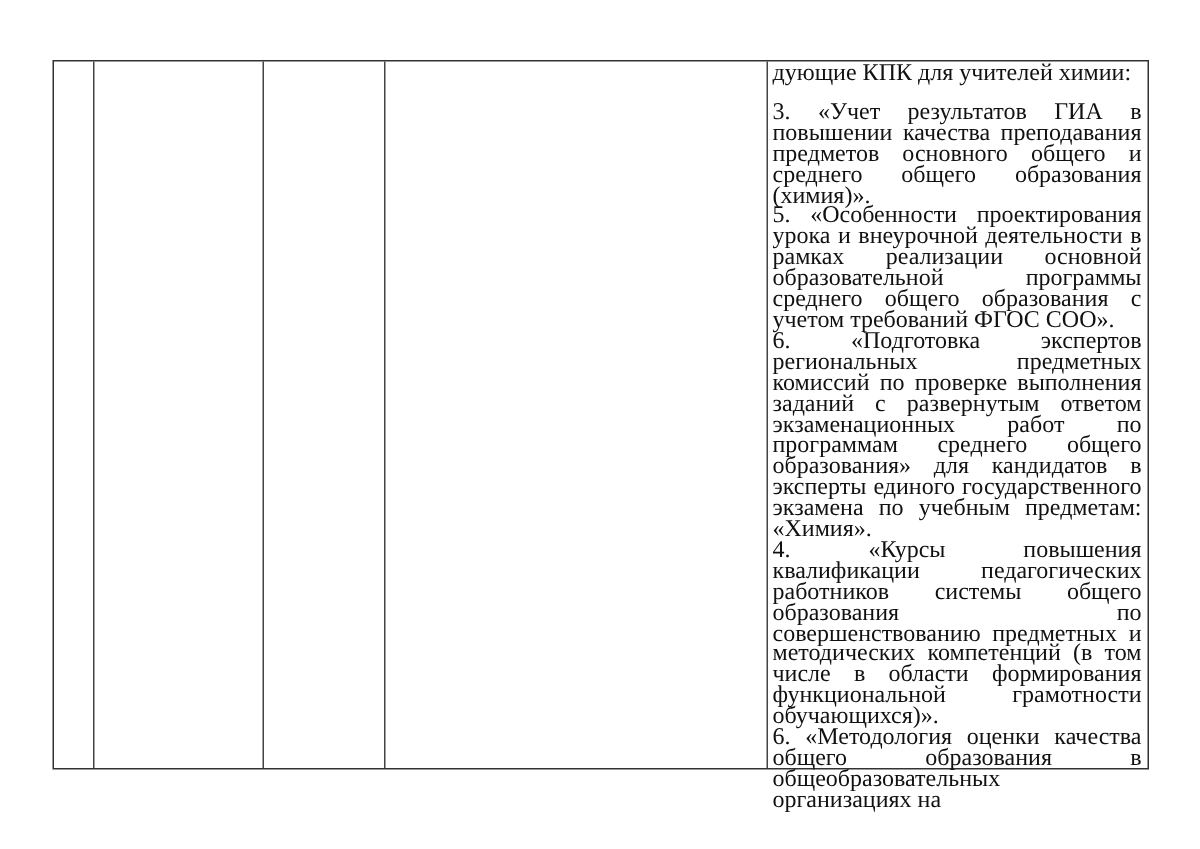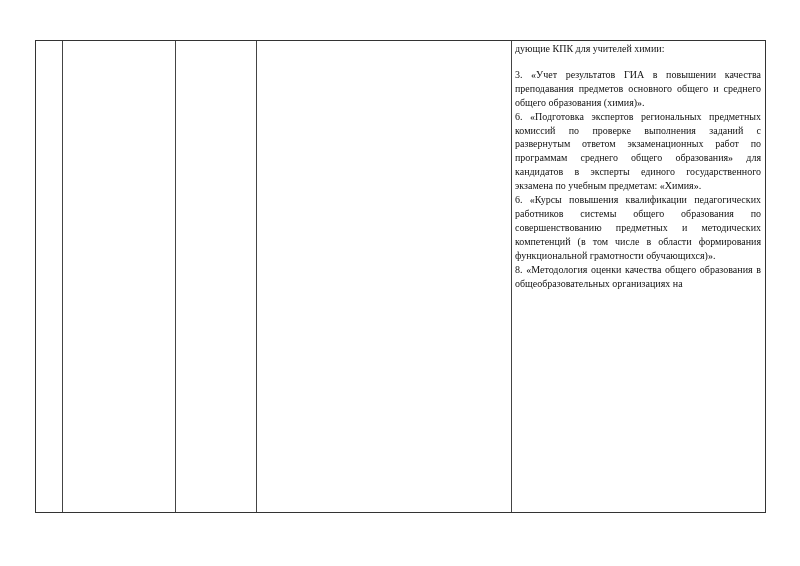--- a/index.html
+++ b/index.html
@@ -6,34 +6,35 @@
     body { width: 800px; height: 566px; position: relative; overflow: hidden; }
     .tbl {
       position: absolute; left: 35px; top: 40px;
       width: 731px; height: 473px;
       border: 1.5px solid #333; box-sizing: border-box;
     }
     .vline { position: absolute; top: 0; bottom: 0; width: 0; border-left: 1.5px solid #444; }
     .cell-text {
       position: absolute; left: 479px; top: 1px; width: 246px;
       font-family: "Liberation Serif", "DejaVu Serif", serif;
-      font-size: 10px; line-height: 13.9px; color: #111;
+      font-size: 16px; line-height: 13.9px; color: #111;
     }
     .cell-text p { margin: 0; text-align: justify; }
     .cell-text p.last-left { text-align-last: left; margin-top: 12px; }
   </style>
 </head>
 <body>
 
 <div class="tbl">
   <div class="vline" style="left:26px"></div>
   <div class="vline" style="left:139px"></div>
   <div class="vline" style="left:220px"></div>
   <div class="vline" style="left:475px"></div>
 
   <div class="cell-text">
     <p>дующие КПК для учителей химии:</p>
     <p class="last-left">3. «Учет результатов ГИА в повышении качества преподавания предметов основного общего и среднего общего образования (химия)».</p>
+    <p>5. «Особенности проектирования урока и внеурочной деятельности в рамках реализации основной образовательной программы среднего общего образования с учетом требований ФГОС СОО».</p>
     <p>6. «Подготовка экспертов региональных предметных комиссий по проверке выполнения заданий с развернутым ответом экзаменационных работ по программам среднего общего образования» для кандидатов в эксперты единого государственного экзамена по учебным предметам: «Химия».</p>
-    <p>6. «Курсы повышения квалификации педагогических работников системы общего образования по совершенствованию предметных и методических компетенций (в том числе в области формирования функциональной грамотности обучающихся)».</p>
-    <p>8. «Методология оценки качества общего образования в общеобразовательных организациях на</p>
+    <p>4. «Курсы повышения квалификации педагогических работников системы общего образования по совершенствованию предметных и методических компетенций (в том числе в области формирования функциональной грамотности обучающихся)».</p>
+    <p>6. «Методология оценки качества общего образования в общеобразовательных организациях на</p>
   </div>
 </div>
 
 </body></html>

